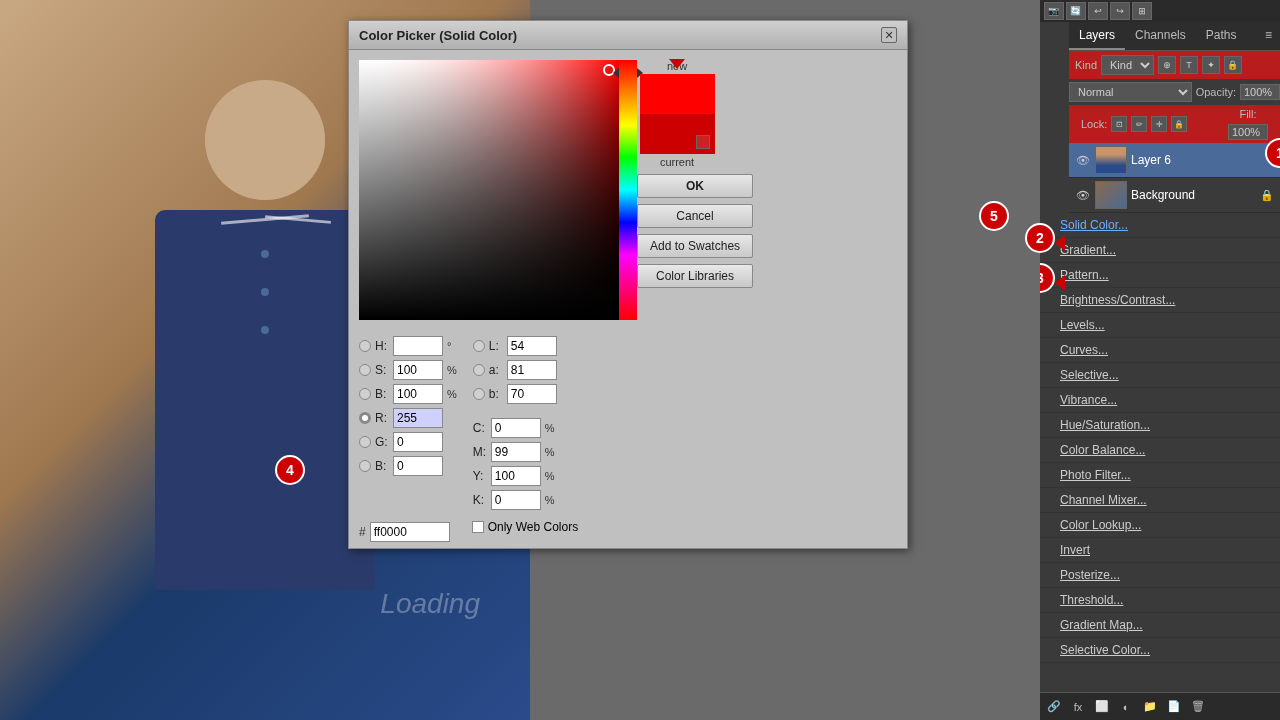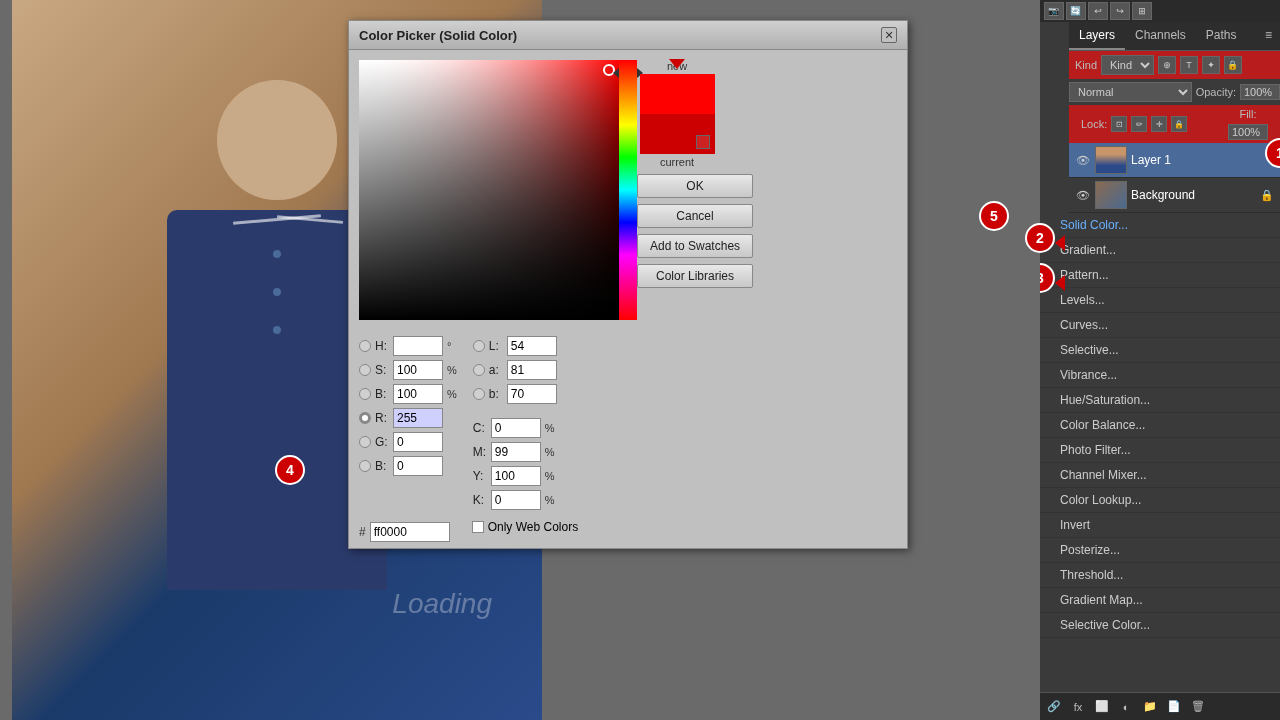--- a/index.html
+++ b/index.html
@@ -17,21 +17,21 @@
     
     .canvas-area {
       flex: 1;
       position: relative;
       background: #6a6a6a;
       overflow: hidden;
     }
 
     .canvas-image {
       position: absolute;
-      left: 12px;
+      left: 0;
       top: 0;
       width: 530px;
       height: 720px;
       background: linear-gradient(135deg, #c8a882 0%, #a07850 40%, #1a3a6a 60%, #2a4a8a 100%);
       display: flex;
       align-items: center;
       justify-content: center;
     }
 
     .person-silhouette {
@@ -245,21 +245,21 @@
       border-radius: 2px;
       cursor: pointer;
       font-size: 12px;
       color: #222;
       text-align: center;
       white-space: nowrap;
     }
 
     .btn-ok {
       background: linear-gradient(to bottom, #e8e8e8, #c8c8c8);
-      font-weight: normal;
+      font-weight: bold;
     }
 
     
     .color-inputs {
       display: flex;
       gap: 16px;
       padding: 6px 10px 10px;
     }
 
     .input-col {
@@ -552,20 +552,21 @@
       flex: 1;
       overflow-y: auto;
     }
 
     .adj-item {
       padding: 5px 12px 5px 20px;
       color: #ccc;
       font-size: 12px;
       cursor: pointer;
       border-bottom: 1px solid #333;
+      text-decoration: underline;
     }
 
     .adj-item.highlighted {
       color: #6ab0ff;
     }
 
     
     .panel-bottom {
       height: 28px;
       background: #2a2a2a;
@@ -811,21 +812,21 @@
       </div>
     </div>
 
     <div style="position:relative;">
 
       <div class="layer-item selected">
         <div class="layer-eye">👁</div>
         <div class="layer-thumb">
           <div class="layer-thumb-person"></div>
         </div>
-        <span class="layer-label">Layer 1</span>
+        <span class="layer-label">Layer 6</span>
       </div>
       <div class="annotation-circle" style="position:absolute;right:-15px;top:-5px;">
         <span>1</span>
       </div>
     </div>
 
     <div class="layer-item">
       <div class="layer-eye">👁</div>
       <div class="layer-thumb">
         <div class="layer-thumb-bg"></div>
@@ -848,20 +849,21 @@
       <div class="annotation-circle" style="position:absolute;left:-15px;top:50px;z-index:200;">
         <span>3</span>
       </div>
 
       <div style="position:absolute;left:15px;top:62px;width:0;height:0;border-top:8px solid transparent;border-bottom:8px solid transparent;border-right:10px solid #cc0000;z-index:200;"></div>
     </div>
     <div id="adj-items-container">
         <div class="adj-item highlighted">Solid Color...</div>
         <div class="adj-item">Gradient...</div>
         <div class="adj-item">Pattern...</div>
+        <div class="adj-item">Brightness/Contrast...</div>
         <div class="adj-item">Levels...</div>
         <div class="adj-item">Curves...</div>
         <div class="adj-item">Selective...</div>
         <div class="adj-item">Vibrance...</div>
         <div class="adj-item">Hue/Saturation...</div>
         <div class="adj-item">Color Balance...</div>
         <div class="adj-item">Photo Filter...</div>
         <div class="adj-item">Channel Mixer...</div>
         <div class="adj-item">Color Lookup...</div>
         <div class="adj-item">Invert</div>

